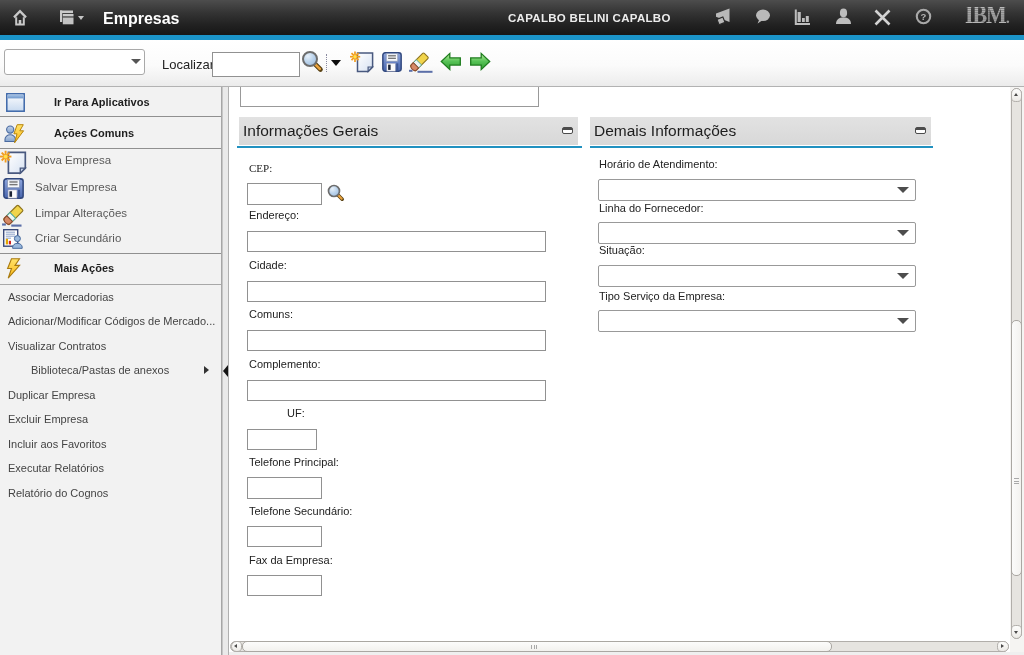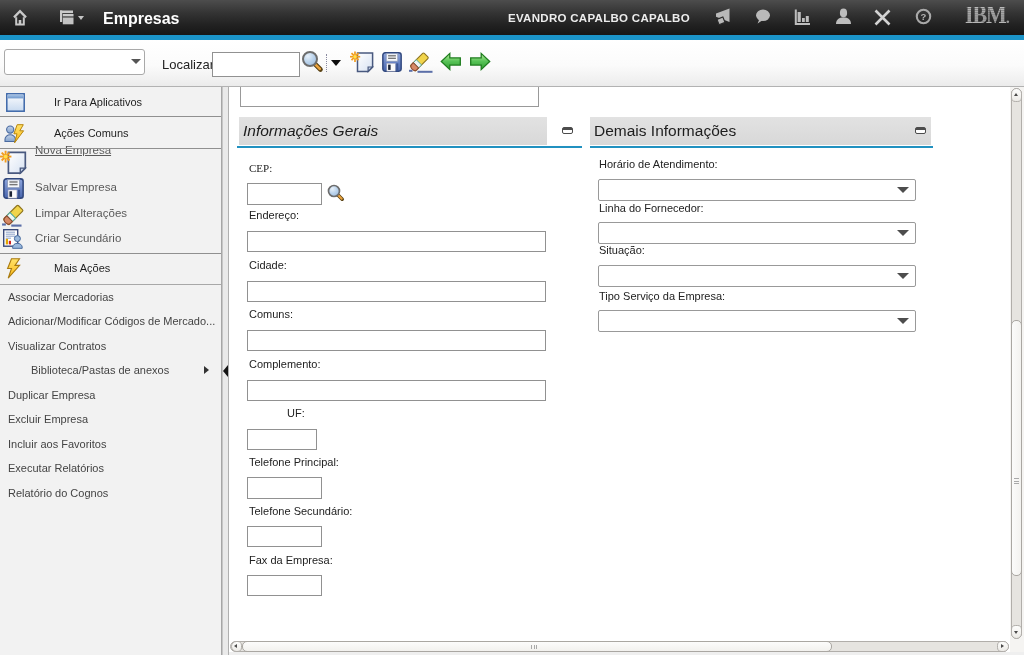--- a/index.html
+++ b/index.html
@@ -14,37 +14,37 @@
 .ttl{color:#ffffff;font-weight:bold;font-size:16px;}
 .usr{color:#ececec;font-weight:bold;font-size:11.5px;letter-spacing:0.3px;}
 .lbl{font-size:11px;color:#222;}
 .inp{position:absolute;background:#fff;border:1px solid #919191;box-sizing:border-box;}
 .sel{position:absolute;background:#fff;border:1px solid #999;border-radius:2px;box-sizing:border-box;}
 .seltri{position:absolute;width:0;height:0;border-left:6.5px solid transparent;border-right:6.5px solid transparent;border-top:6.5px solid #4d4d4d;}
 .sechdr{position:absolute;height:28px;background:linear-gradient(180deg,#e2e2e2,#d8d8d8);}
 .sechdr .t{position:absolute;left:4px;top:5px;font-size:15.5px;color:#1d1d1d;}
 .blueline{position:absolute;height:2px;background:#2191c0;}
 .minbtn{position:absolute;width:11px;height:7px;border:1px solid #4c4c4c;border-radius:2px;background:linear-gradient(180deg,#4c4c4c 0%,#4c4c4c 50%,#ffffff 50%,#ffffff 100%);box-sizing:border-box;}
-.sbhead{position:absolute;font-weight:normal;font-size:11px;color:#1e1e1e;padding-left:25px;}
+.sbhead{position:absolute;font-weight:bold;font-size:11px;color:#1e1e1e;padding-left:25px;}
 .sbitem{position:absolute;font-size:11.5px;color:#5a5a5a;}
 .sbmenu{position:absolute;font-size:11px;color:#444;}
 .divid{position:absolute;left:0;width:221px;height:1px;background:#909090;}
 .caret{position:absolute;width:0;height:0;}
 </style></head>
 <body>
 <div class="abs" id="topbar"></div>
 <div class="abs" id="bluestrip"></div>
 <div class="abs" id="toolbar"></div>
 <div class="abs" id="sidebar"></div>
 <div class="abs" id="splitter"></div>
 <div class="abs" id="content"></div>
 <div class="abs" id="vsbzone"></div>
 
 <div class="abs ttl" style="left:103px;top:10px;">Empresas</div>
-<div class="abs usr" style="left:508px;top:12px;">EVANDRO CAPALBO CAPALBO</div>
+<div class="abs usr" style="left:508px;top:12px;">CAPALBO BELINI CAPALBO</div>
 <svg class="abs" style="left:13px;top:9px;" width="14" height="17" viewBox="0 0 14 17">
 <path d="M1 8.4 L7 2.2 L13 8.4" fill="none" stroke="#c9c9c9" stroke-width="2.3"></path>
 <path d="M3.2 8.2 V15.6 H10.8 V8.2" fill="none" stroke="#c9c9c9" stroke-width="2"></path>
 <rect x="5.7" y="11" width="2.6" height="4.5" fill="#c9c9c9"></rect>
 </svg>
 <svg class="abs" style="left:58px;top:10px;" width="16" height="15" viewBox="0 0 16 15">
 <rect x="2" y="0.5" width="13" height="2.6" fill="#cbcbcb"></rect>
 <rect x="2" y="0.5" width="2.2" height="11.5" fill="#cbcbcb"></rect>
 <rect x="4.8" y="4" width="10.7" height="2.4" fill="#cbcbcb"></rect>
 <rect x="4.8" y="7.5" width="10.7" height="6.8" fill="#c3c3c3"></rect>
@@ -207,21 +207,21 @@
     </defs>
 <path d="M22.6 17 L18.1 17 L18.1 21.5 Z" fill="#c6d4ea" stroke="#49597f" stroke-width="1.2"></path>
 <g stroke="#f29d1e" stroke-width="1.7">
       <line x1="5" y1="1.5" x2="5" y2="12"></line>
       <line x1="-0.2" y1="6.7" x2="10.2" y2="6.7"></line>
       <line x1="1.5" y1="3.2" x2="8.5" y2="10.2"></line>
       <line x1="8.5" y1="3.2" x2="1.5" y2="10.2"></line>
     </g>
 <circle cx="5" cy="6.7" r="1.7" fill="#ffe24a"></circle>
 </svg>
-<div class="abs sbitem" style="left:35px;top:144px;text-decoration:underline;">Nova Empresa</div>
+<div class="abs sbitem" style="left:35px;top:154px;">Nova Empresa</div>
 <svg class="abs" style="left:3px;top:178px;" width="21" height="21" viewBox="0 0 19 19">
 <defs>
       <linearGradient id="fl2" x1="0" y1="0" x2="0" y2="1">
         <stop offset="0" stop-color="#8ea6de"></stop>
         <stop offset="1" stop-color="#4865ad"></stop>
       </linearGradient>
     </defs>
 <rect x="0.8" y="0.8" width="17.4" height="17.4" rx="2.2" fill="url(#fl2)" stroke="#31487e" stroke-width="1.4"></rect>
 <rect x="4" y="1.6" width="11" height="7.2" fill="#f6f8fb" stroke="#8a98b8" stroke-width="0.8"></rect>
 <line x1="5.8" y1="3.6" x2="13.2" y2="3.6" stroke="#777" stroke-width="1.3"></line>
@@ -268,21 +268,21 @@
 <div class="abs sbmenu" style="left:8px;top:364px;padding-left:23px;">Biblioteca/Pastas de anexos</div>
 <div class="caret" style="left:204px;top:366px;border-top:4.5px solid transparent;border-bottom:4.5px solid transparent;border-left:5.5px solid #333;"></div>
 <div class="abs sbmenu" style="left:8px;top:389px;">Duplicar Empresa</div>
 <div class="abs sbmenu" style="left:8px;top:413px;">Excluir Empresa</div>
 <div class="abs sbmenu" style="left:8px;top:438px;">Incluir aos Favoritos</div>
 <div class="abs sbmenu" style="left:8px;top:462px;">Executar Relatórios</div>
 <div class="abs sbmenu" style="left:8px;top:487px;">Relatório do Cognos</div>
 <div class="caret" style="left:222.5px;top:365px;border-top:6px solid transparent;border-bottom:6px solid transparent;border-right:5px solid #141414;"></div>
 
 <div class="abs" style="left:240px;top:87px;width:299px;height:20px;background:#fff;border-left:1px solid #999;border-right:1px solid #999;border-bottom:1px solid #999;box-sizing:border-box;"></div>
-<div class="sechdr" style="left:239px;top:117px;width:308px;font-style:italic;">
+<div class="sechdr" style="left:239px;top:117px;width:339px;">
     <span class="t">Informações Gerais</span>
   </div>
 <div class="blueline" style="left:237px;top:146px;width:345px;"></div>
 <div class="minbtn" style="left:562px;top:127px;"></div>
 <div class="sechdr" style="left:590px;top:117px;width:341px;">
     <span class="t">Demais Informações</span>
   </div>
 <div class="blueline" style="left:590px;top:146px;width:343px;"></div>
 <div class="minbtn" style="left:915px;top:127px;"></div>
 

